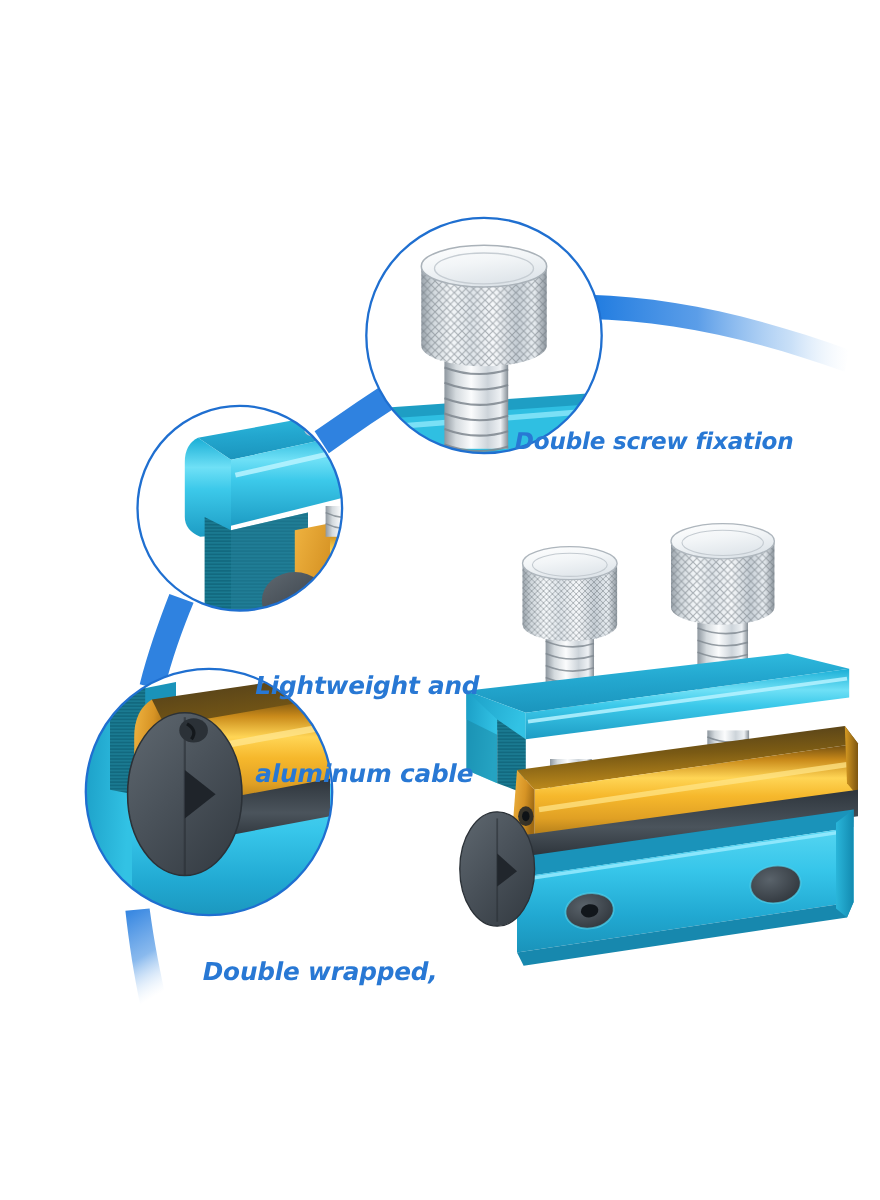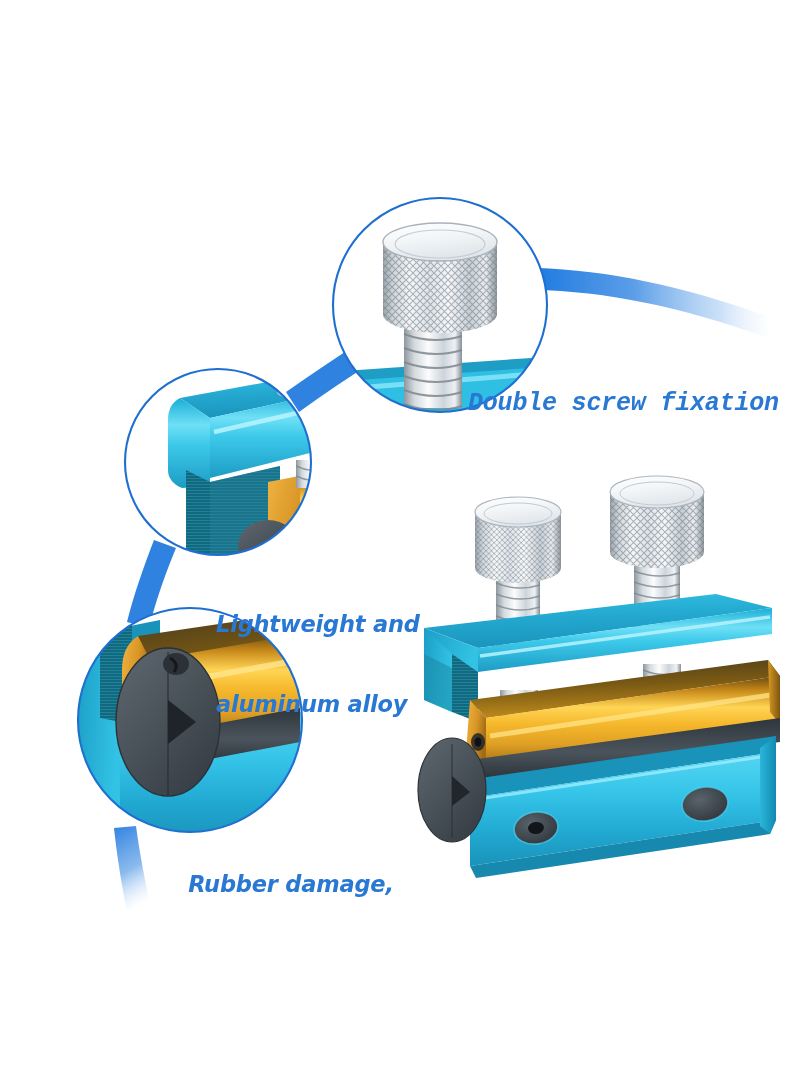--- a/index.html
+++ b/index.html
@@ -15,22 +15,22 @@
     position:absolute;
     color:#2878d4;
     font-family:"DejaVu Sans", sans-serif;
     font-weight:700;
     font-style:italic;
     letter-spacing:-0.2px;
     white-space:pre;
     line-height:1.18;
     text-align:center;
   }
-  #label-screw  { left:468px; top:389px; font-size:25px; text-align:left;font-family:Liberation Mono, monospace; }
-  #label-alloy  { left:216px; top:558px; width:182px; font-size:22.5px; }
+  #label-screw  { left:468px; top:389px; font-size:21px; text-align:left; }
+  #label-alloy  { left:232px; top:558px; width:182px; font-size:22.5px; }
   #label-rubber { left:150px; top:818px; width:282px; font-size:22.5px; }
 </style>
 </head>
 <body>
 
 <div id="stage">
 
   <svg id="art" viewBox="0 0 800 1091" xmlns="http://www.w3.org/2000/svg">
     <defs>
 
@@ -398,20 +398,20 @@
         <path d="M170 658 q10 6 4 14" stroke="#14181c" stroke-width="3" fill="none"></path>
       </g>
       <circle cx="190" cy="720" r="112" fill="none" stroke="#1f6fd0" stroke-width="2.1"></circle>
     </g>
   </svg>
 
   <div class="label" id="label-screw">Double screw fixation</div>
 
   <div class="label" id="label-alloy">
     <div>Lightweight and</div>
-    <div>aluminum alloy</div>
+    <div>aluminum cable</div>
   </div>
 
   <div class="label" id="label-rubber">
-    <div>Rubber damage,</div>
+    <div>Double wrapped,</div>
   </div>
 
 </div>
 
 </body></html>

